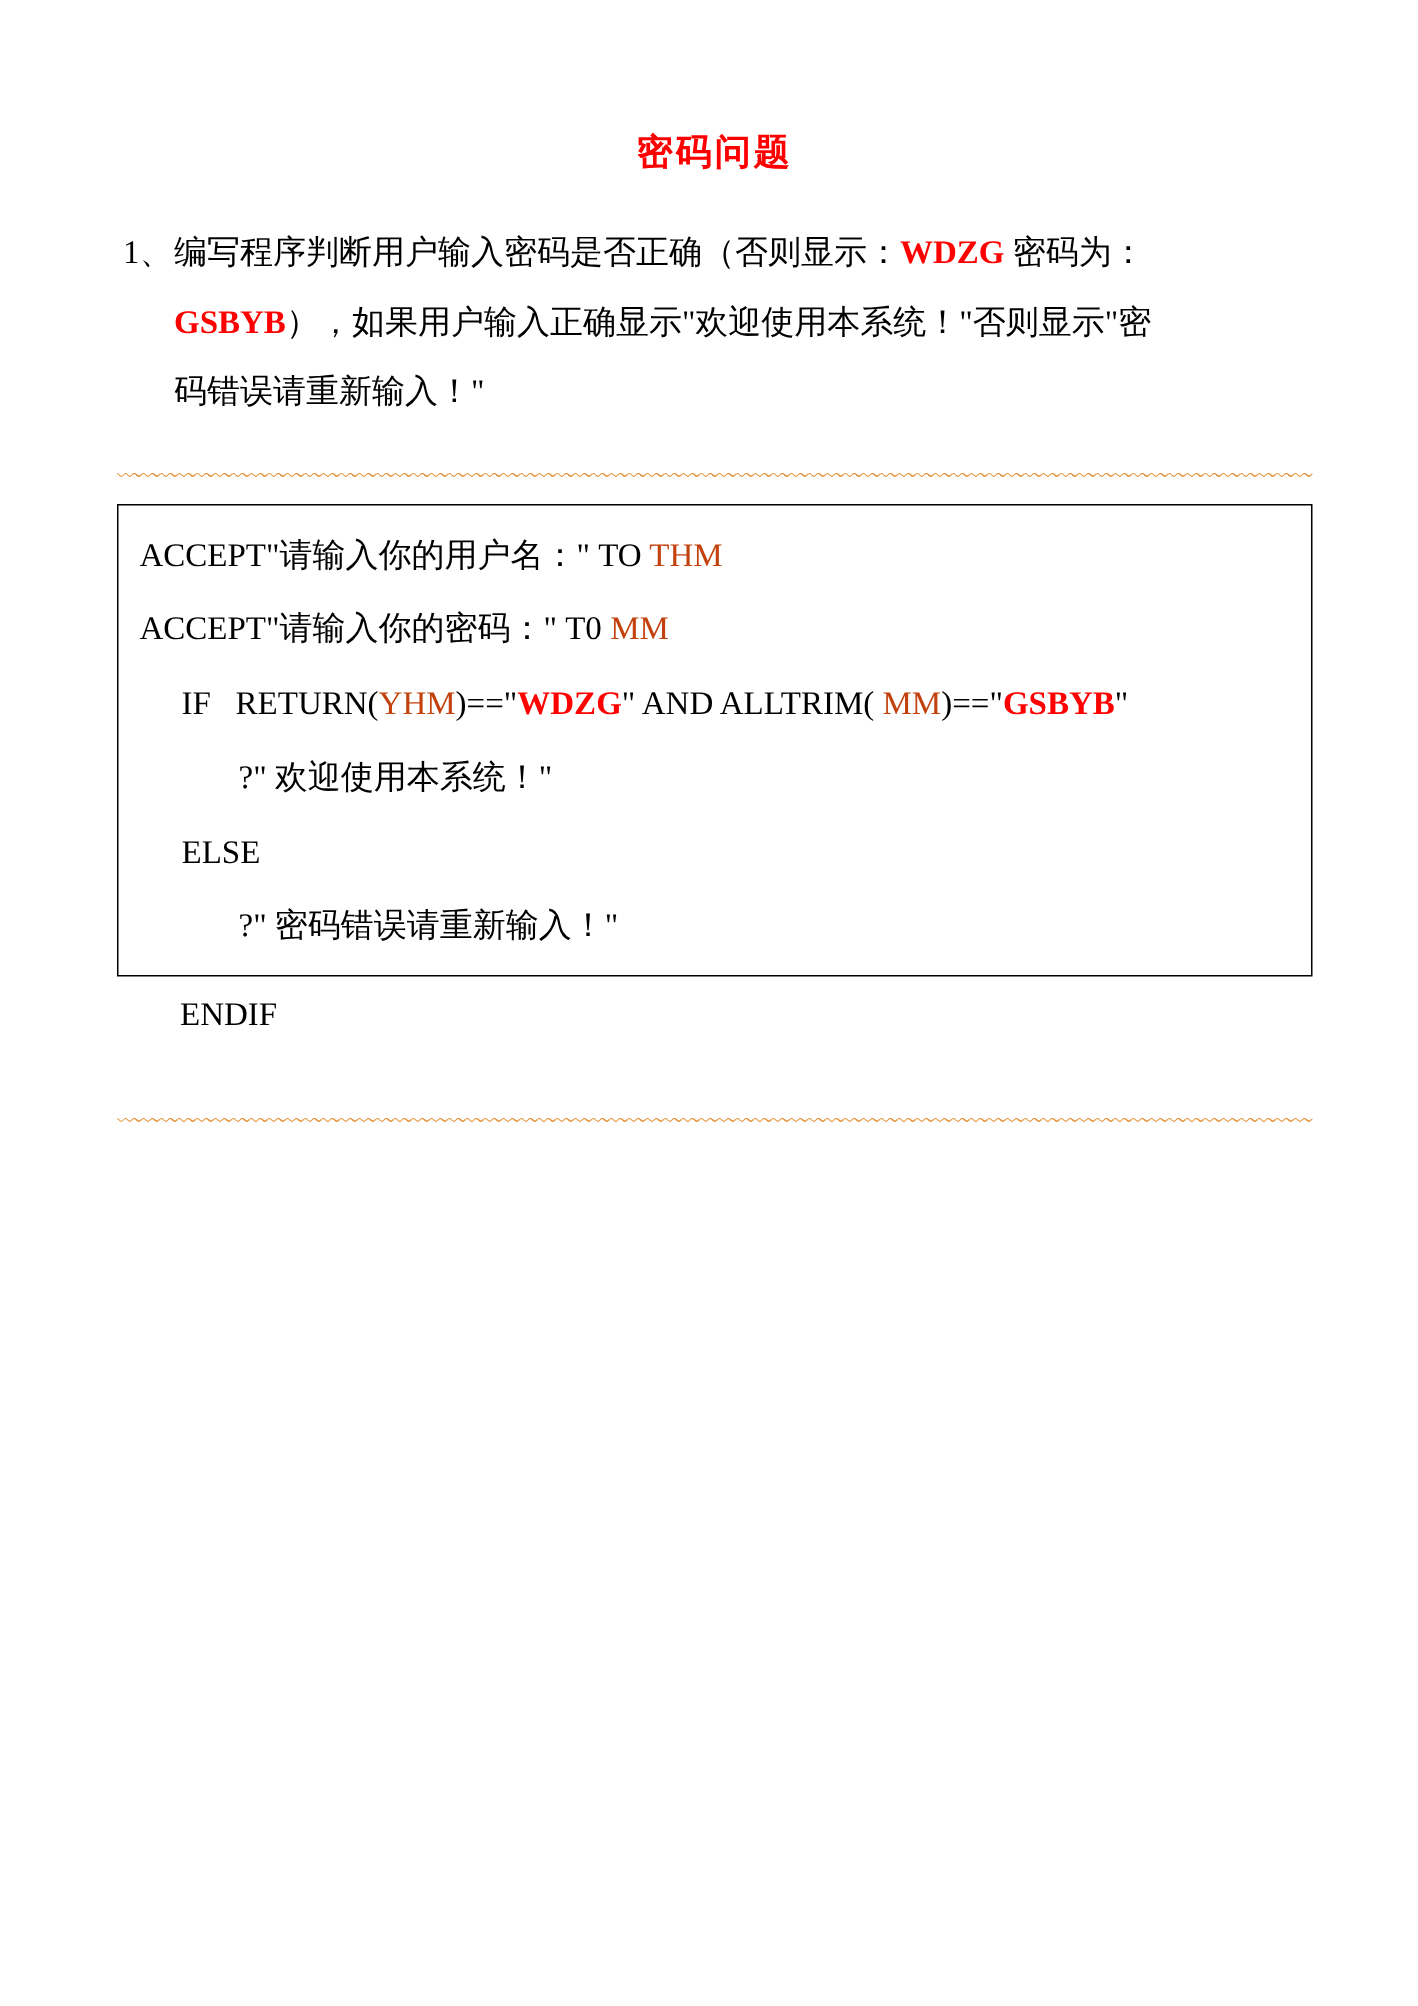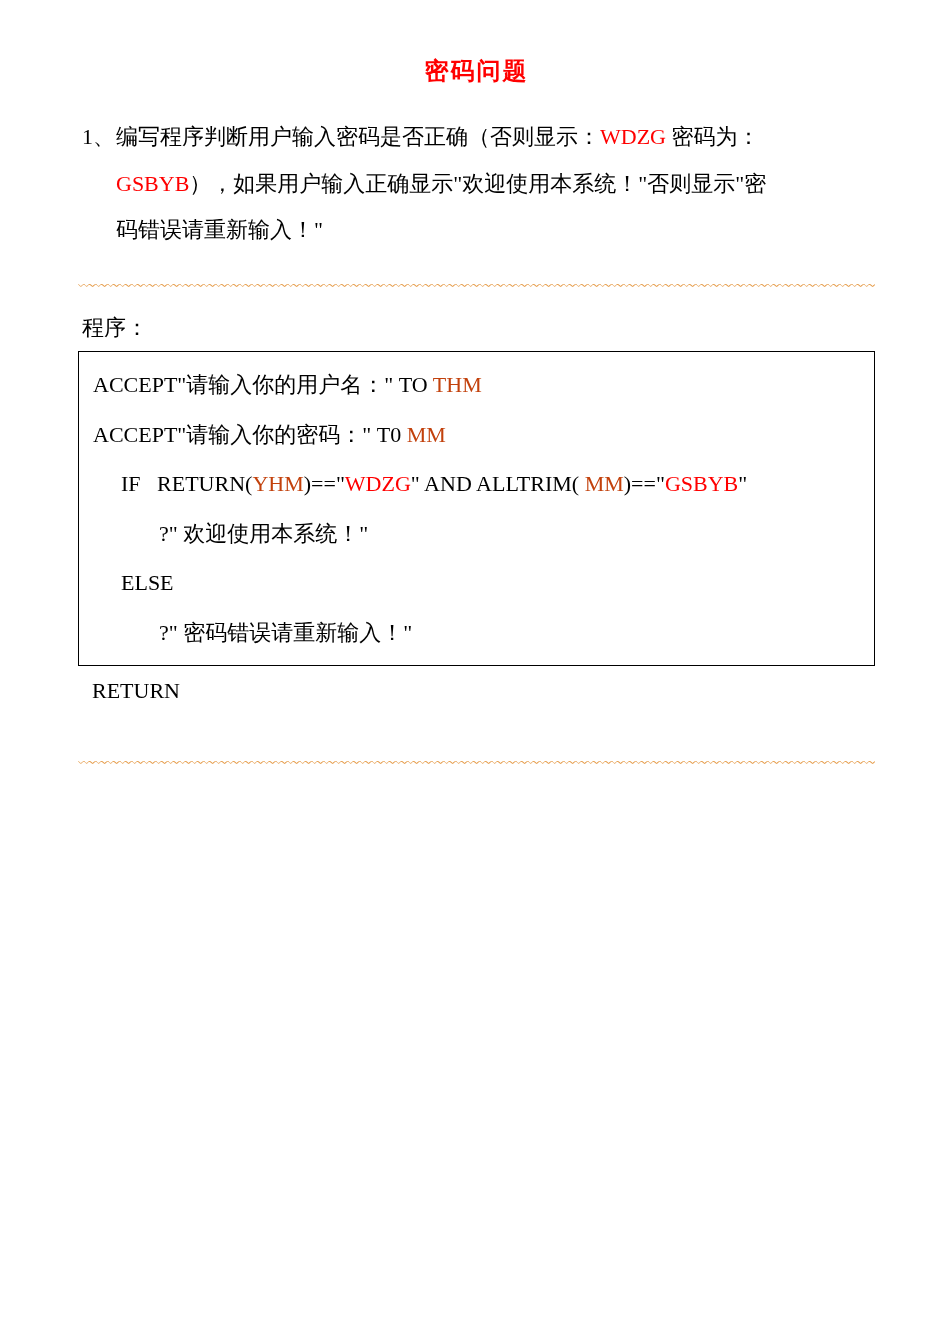--- a/index.html
+++ b/index.html
@@ -2,21 +2,21 @@
 <html><head>
 <meta charset="utf-8">
 <style>
   html, body {
     margin: 0;
     padding: 0;
     background: #ffffff;
     width: 945px;
   }
   .page {
-    padding: 46px 70px 60px 78px;
+    padding: 77px 70px 60px 78px;
     font-family: "SimSun", "宋体", "Times New Roman", serif;
     font-size: 22px;
     color: #000;
     line-height: 2.1;
     position: relative;
   }
   .title {
     text-align: center;
     font-weight: bold;
     color: #ff0000;
@@ -28,21 +28,21 @@
     margin-left: 4px;
     margin-right: 4px;
   }
   .problem .num {
     display: inline-block;
     width: 34px;
   }
   .indent-block {
     padding-left: 34px;
   }
-  .red { color: #ff0000; }
+  .red { color: #ff0000; font-weight: bold; }
   .blue { color: #c2410c; }
   .wave-divider {
     color: #e08a2a;
     font-size: 18px;
     line-height: 1;
     white-space: nowrap;
     overflow: hidden;
     letter-spacing: -6px;
     padding: 6px 0 6px 0;
     margin: 12px 0 10px 0;
@@ -85,28 +85,27 @@
     <div class="indent-block">
       <span class="red">GSBYB</span><span>），如果用户输入正确显示"欢迎使用本系统！"否则显示"密</span>
     </div>
     <div class="indent-block">
       <span>码错误请重新输入！"</span>
     </div>
   </div>
 
   <div class="wave-divider">﹏﹏﹏﹏﹏﹏﹏﹏﹏﹏﹏﹏﹏﹏﹏﹏﹏﹏﹏﹏﹏﹏﹏﹏﹏﹏﹏﹏﹏﹏﹏﹏﹏﹏﹏﹏﹏﹏﹏﹏﹏﹏﹏﹏﹏﹏﹏﹏﹏﹏﹏﹏﹏﹏﹏﹏﹏﹏﹏﹏﹏﹏﹏﹏﹏﹏﹏﹏﹏﹏</div>
 
-  <div class="label">程序：</div>
 
   <div class="code-box">
     <div class="code-line"><span>ACCEPT"请输入你的用户名：" TO </span><span class="blue">THM</span></div>
     <div class="code-line"><span>ACCEPT"请输入你的密码：" T0 </span><span class="blue">MM</span></div>
     <div class="code-line ml1"><span>IF   RETURN(</span><span class="blue">YHM</span><span>)=="</span><span class="red">WDZG</span><span>" AND ALLTRIM( </span><span class="blue">MM</span><span>)=="</span><span class="red">GSBYB</span><span>"</span></div>
     <div class="code-line ml2"><span>?" 欢迎使用本系统！"</span></div>
     <div class="code-line ml1"><span>ELSE</span></div>
     <div class="code-line ml2"><span>?" 密码错误请重新输入！"</span></div>
   </div>
 
-  <div class="after-box"><span>RETURN</span></div>
+  <div class="after-box ml1"><span>ENDIF</span></div>
 
   <div class="wave-divider" style="margin-top:26px;">﹏﹏﹏﹏﹏﹏﹏﹏﹏﹏﹏﹏﹏﹏﹏﹏﹏﹏﹏﹏﹏﹏﹏﹏﹏﹏﹏﹏﹏﹏﹏﹏﹏﹏﹏﹏﹏﹏﹏﹏﹏﹏﹏﹏﹏﹏﹏﹏﹏﹏﹏﹏﹏﹏﹏﹏﹏﹏﹏﹏﹏﹏﹏﹏﹏﹏﹏﹏﹏﹏</div>
 
 </div>
 
 </body></html>

